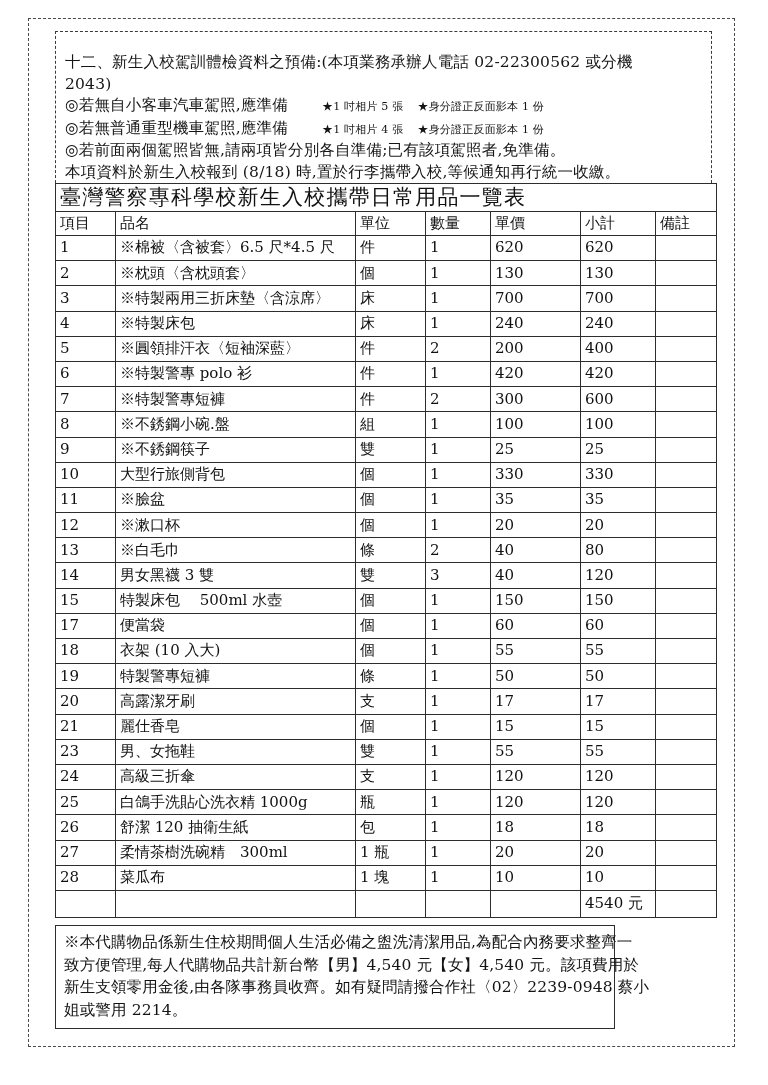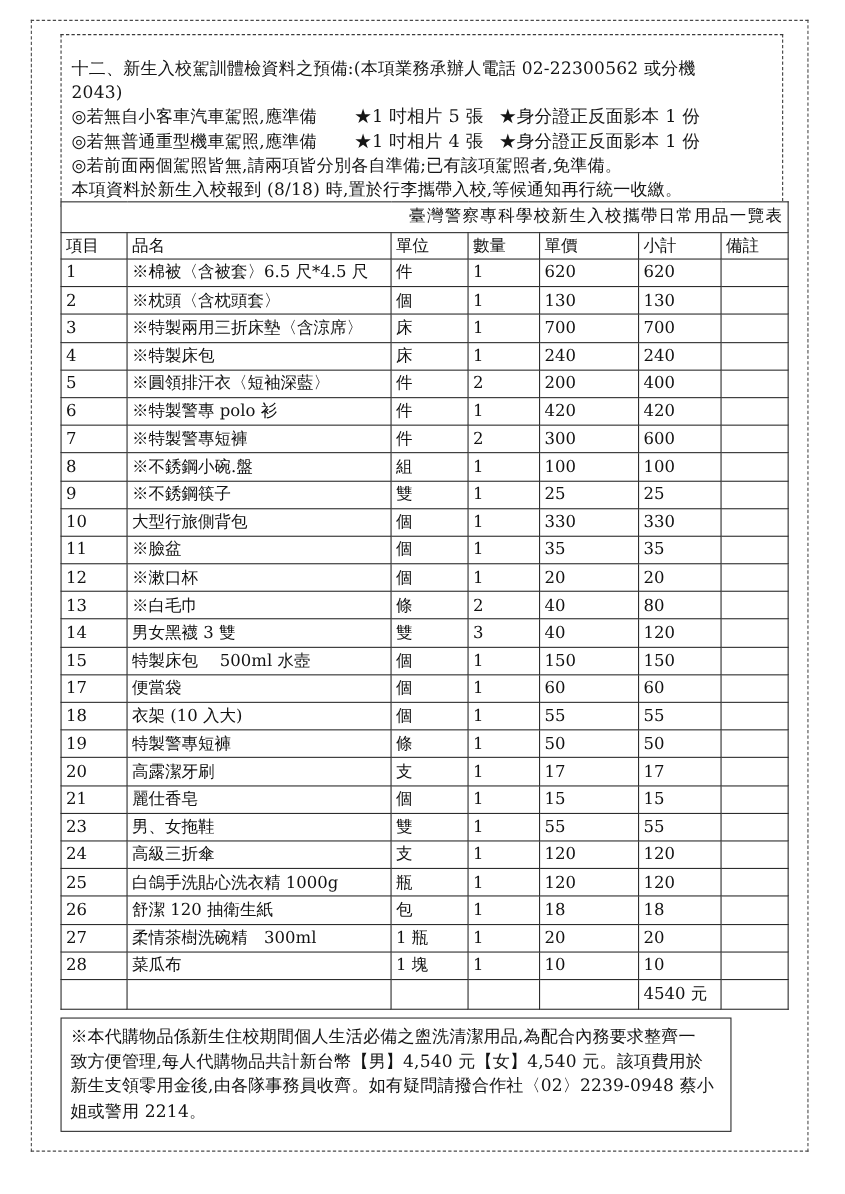--- a/index.html
+++ b/index.html
@@ -40,21 +40,21 @@
   }
   .notice-line {
     font-size: 15.5px;
     line-height: 21.5px;
     letter-spacing: 0.2px;
     white-space: nowrap;
     color: #151515;
   }
   .notice-line .gap-a { display: inline-block; width: 34px; }
   .notice-line .gap-b { display: inline-block; width: 14px; }
-  .star { font-size: 16px; margin-top: 12px; }
+  .star { font-size: 11px; margin-top: 12px; }
 
   
   #goods-table {
     position: absolute;
     left: 55px;
     top: 183px;
     width: 661px;
     border-collapse: collapse;
     table-layout: fixed;
     background: #fff;
@@ -63,25 +63,24 @@
     border: 1px solid #2d2d2d;
     padding: 0 4px;
     font-weight: normal;
     font-size: 15px;
     vertical-align: middle;
     line-height: 1.15;
     box-sizing: border-box;
     color: #111;
   }
   #goods-table .title-cell {
-    text-align: right;
-    font-size: 15px;
+    text-align: left;
+    font-size: 21px;
     height: 28px;
     letter-spacing: 1.2px;
-    font-family: Liberation Mono, monospace;
   }
   thead td {
     height: 24px;
     font-size: 15px;
   }
   tbody tr { height: 25.2px; }
 
   
   col.c-no    { width: 60px; }
   col.c-name  { width: 240px; }
@@ -100,21 +99,21 @@
 
   
   tr.total-row td { height: 27px; }
   td.total-value { font-size: 15px; margin-left: 44px; }
 
   
   #footer-note {
     position: absolute;
     left: 55px;
     top: 925px;
-    width: 610px;
+    width: 560px;
     box-sizing: border-box;
     border: 1px solid #2d2d2d;
     padding: 5px 8px 7px 8px;
   }
   .footer-line {
     font-size: 15.5px;
     line-height: 22.5px;
     letter-spacing: 0.15px;
     white-space: nowrap;
     color: #131313;

